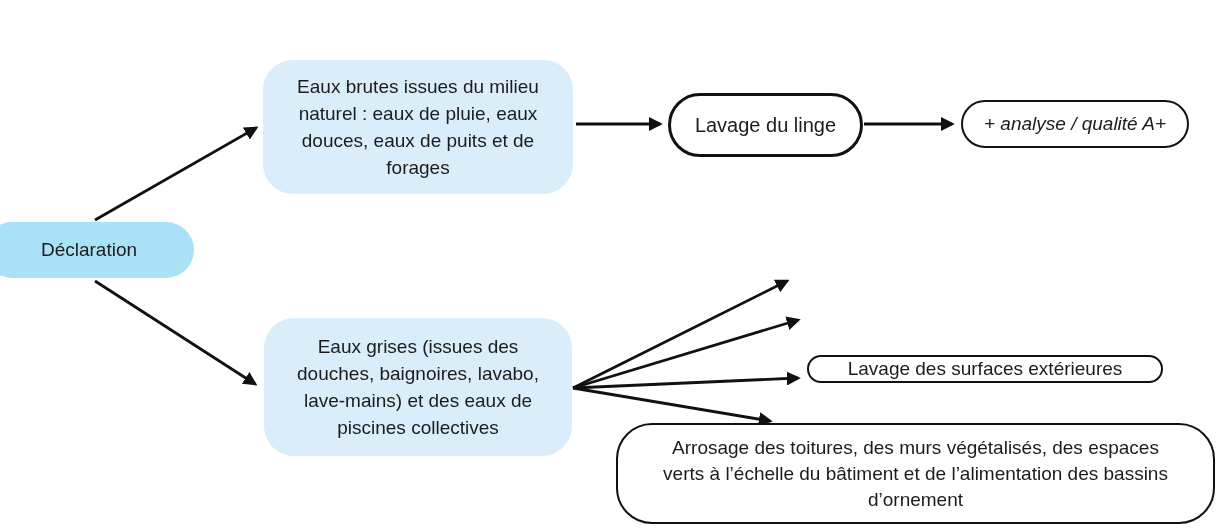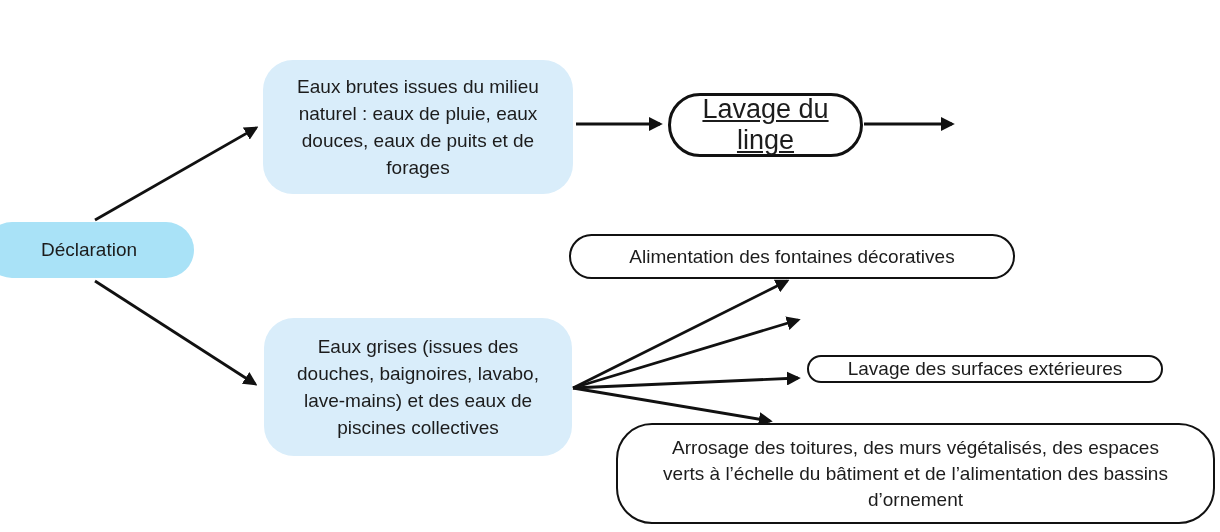--- a/index.html
+++ b/index.html
@@ -15,21 +15,21 @@
   .node{
     position:absolute;
     display:flex;align-items:center;justify-content:center;
     text-align:center;
     box-sizing:border-box;
     color:#1c1c1c;
   }
   .fill-blue{background:#a9e2f7;border-radius:28px;font-size:19px;}
   .fill-light{background:#d9edfa;border-radius:30px;font-size:19px;line-height:27px;}
   .outline{background:#ffffff;border:2.5px solid #111111;border-radius:26px;font-size:19px;}
-  .outline-thick{border-width:3px;border-radius:32px;font-size:27px;text-decoration:underline;}
+  .outline-thick{border-width:3px;border-radius:32px;font-size:20px;}
   .italic{font-style:italic;}
   .pad-box{padding:8px 19px;}
   .pad-wide{padding:0 31px;line-height:26px;border-radius:36px;}
   line{stroke:#111111;stroke-width:2.8px;}
 </style>
 </head>
 <body>
 
 <div class="canvas">
 
@@ -50,21 +50,21 @@
   </svg>
 
   <div class="node fill-blue" style="left:-16px;top:222px;width:210px;height:56px;">Déclaration</div>
 
   <div class="node fill-light pad-box" style="left:263px;top:60px;width:310px;height:134px;">Eaux brutes issues du milieu naturel : eaux de pluie, eaux douces, eaux de puits et de forages</div>
 
   <div class="node fill-light pad-box" style="left:264px;top:318px;width:308px;height:138px;">Eaux grises (issues des douches, baignoires, lavabo, lave-mains) et des eaux de piscines collectives</div>
 
   <div class="node outline outline-thick" style="left:668px;top:93px;width:195px;height:64px;">Lavage du linge</div>
 
+  <div class="node outline italic" style="left:961px;top:100px;width:228px;height:48px;">+ analyse / qualité A+</div>
 
-  <div class="node outline" style="left:569px;top:234px;width:446px;height:45px;border-radius:23px;">Alimentation des fontaines décoratives</div>
 
 
   <div class="node outline" style="left:807px;top:355px;width:356px;height:28px;border-radius:23px;">Lavage des surfaces extérieures</div>
 
   <div class="node outline pad-wide" style="left:616px;top:423px;width:599px;height:101px;">Arrosage des toitures, des murs végétalisés, des espaces verts à l’échelle du bâtiment et de l’alimentation des bassins d’ornement</div>
 
 </div>
 
 </body></html>

